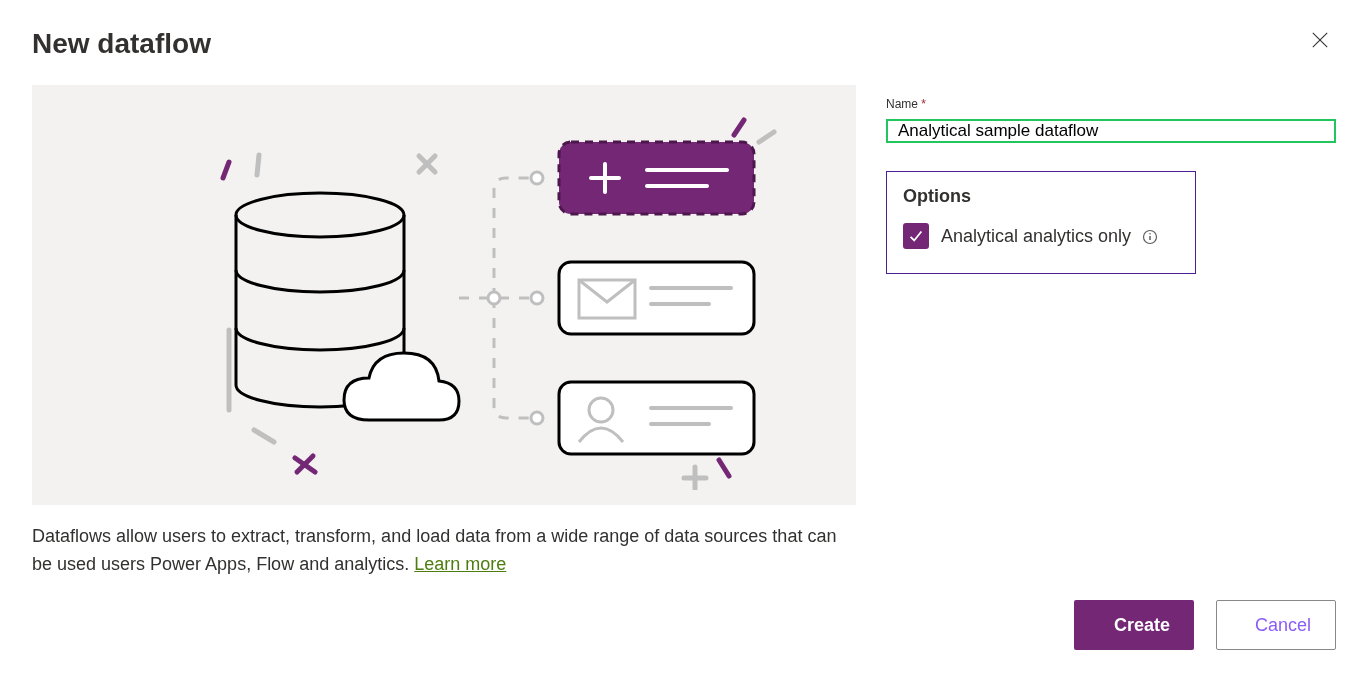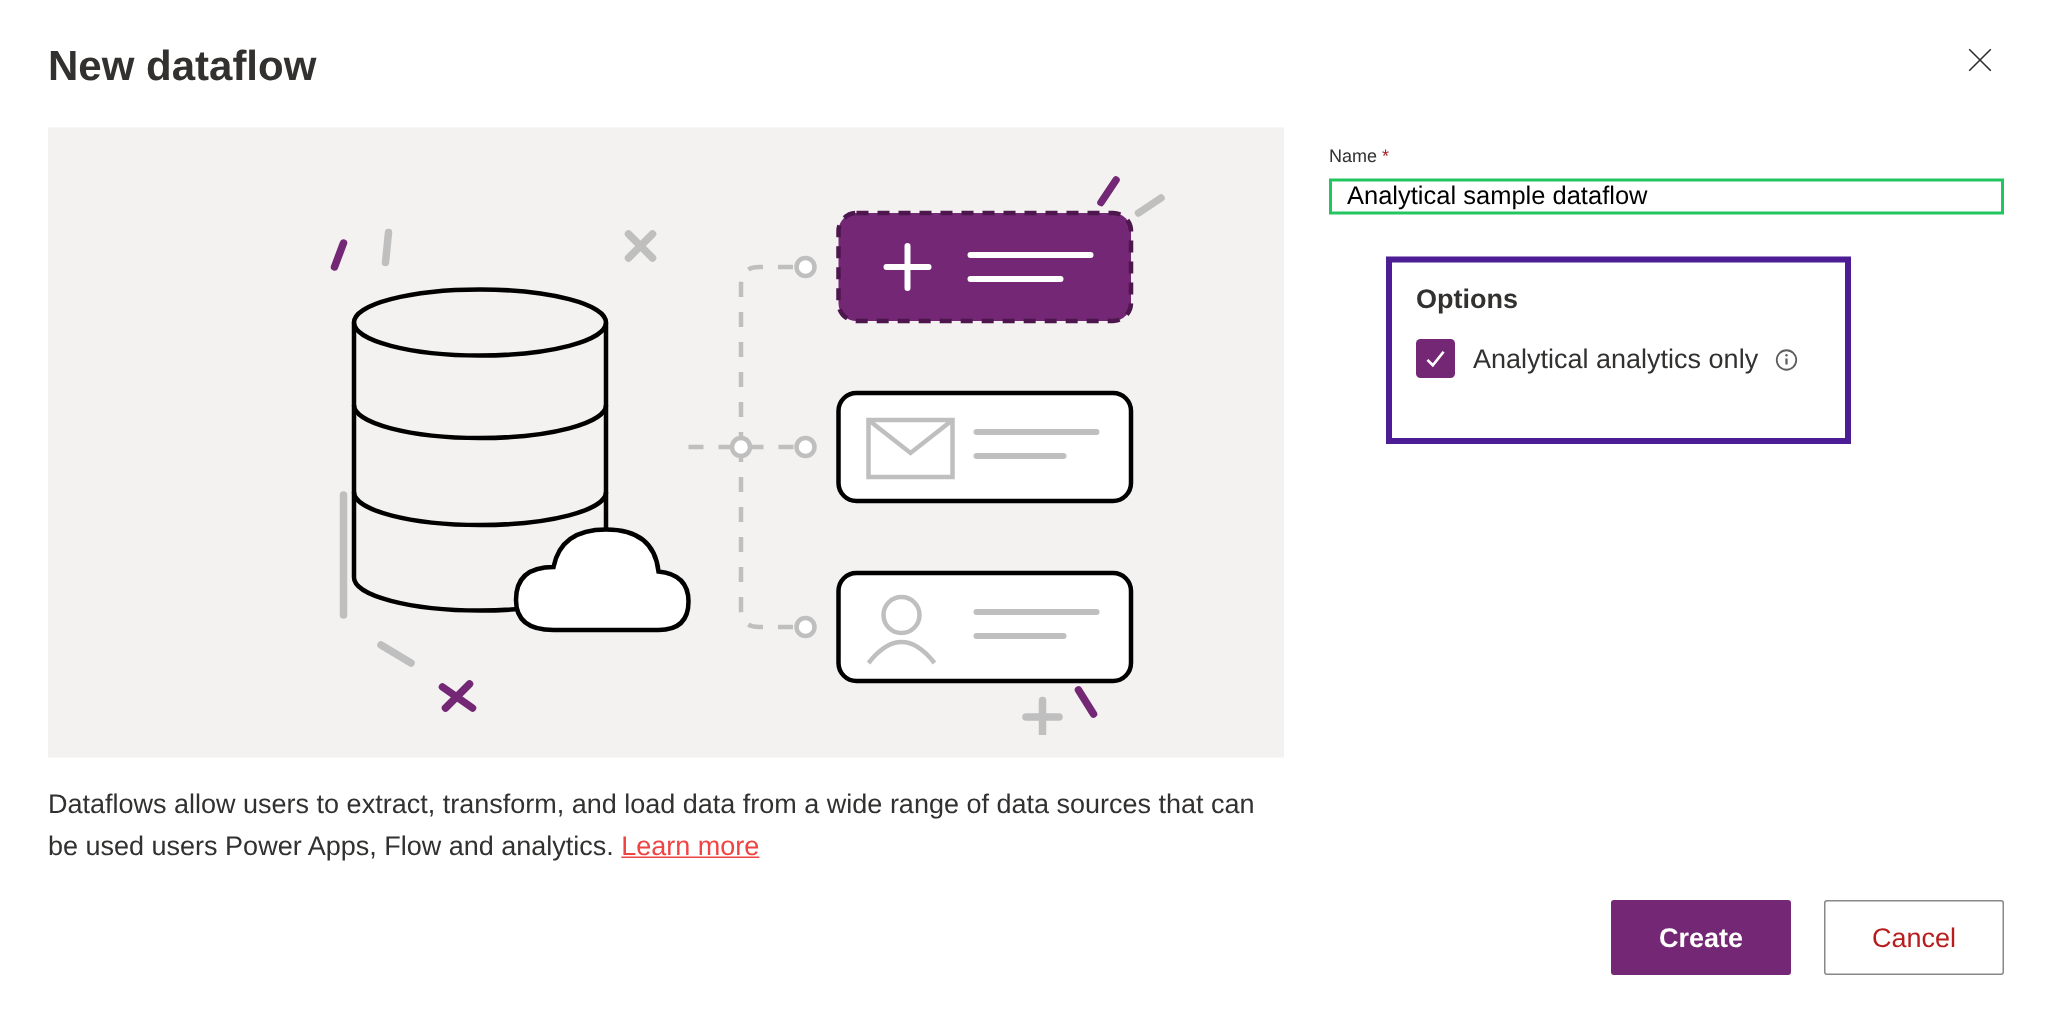--- a/index.html
+++ b/index.html
@@ -64,21 +64,21 @@
       height: 390px;
     }
     .description {
       margin-top: 18px;
       font-size: 18px;
       line-height: 1.55;
       color: #323130;
       max-width: 820px;
     }
     .learn-more-link {
-      color: #ef4444;
+      color: #4d7c0f;
       text-decoration: underline;
       cursor: pointer;
     }
     .right-col {
       flex: 1;
       padding-top: 12px;
     }
     .field-label {
       font-size: 12px;
       margin-bottom: 8px;
@@ -91,24 +91,23 @@
       max-width: 452px;
       height: 24px;
       padding: 4px 10px;
       font-size: 17px;
       border: 2px solid #22c55e;
       outline: none;
       font-family: Liberation Sans, sans-serif;
     }
     .options-panel {
       margin-top: 28px;
-      border: 4px solid #4c1d95;
-      padding: 14px 16px 40px 16px;
+      border: 1px solid #4c1d95;
+      padding: 14px 16px 24px 16px;
       max-width: 310px;
-      margin-left: 38px;
     }
     .options-title {
       font-size: 18px;
       font-weight: 600;
       margin-bottom: 16px;
     }
     .checkbox-row {
       display: flex;
       align-items: center;
       gap: 12px;
@@ -152,30 +151,31 @@
       gap: 22px;
     }
     .btn {
       min-width: 120px;
       height: 50px;
       font-size: 18px;
       border-radius: 2px;
       cursor: pointer;
       font-family: inherit;
       padding: 0 24px;
+      text-align: right;
     }
     .btn-primary {
       background: #742774;
       color: #fff;
       border: none;
       font-weight: 600;
     }
     .btn-secondary {
       background: #fff;
-      color: #b91c1c;
+      color: #8b5cf6;
       border: 1px solid #8a8886;
     }
   </style>
 </head>
 <body>
 
 <div class="dialog">
   <h1 class="dialog-title">New dataflow</h1>
 
   <div class="close-btn">

